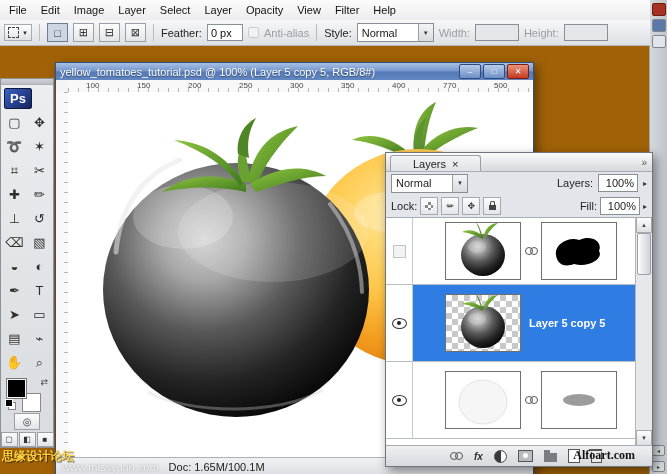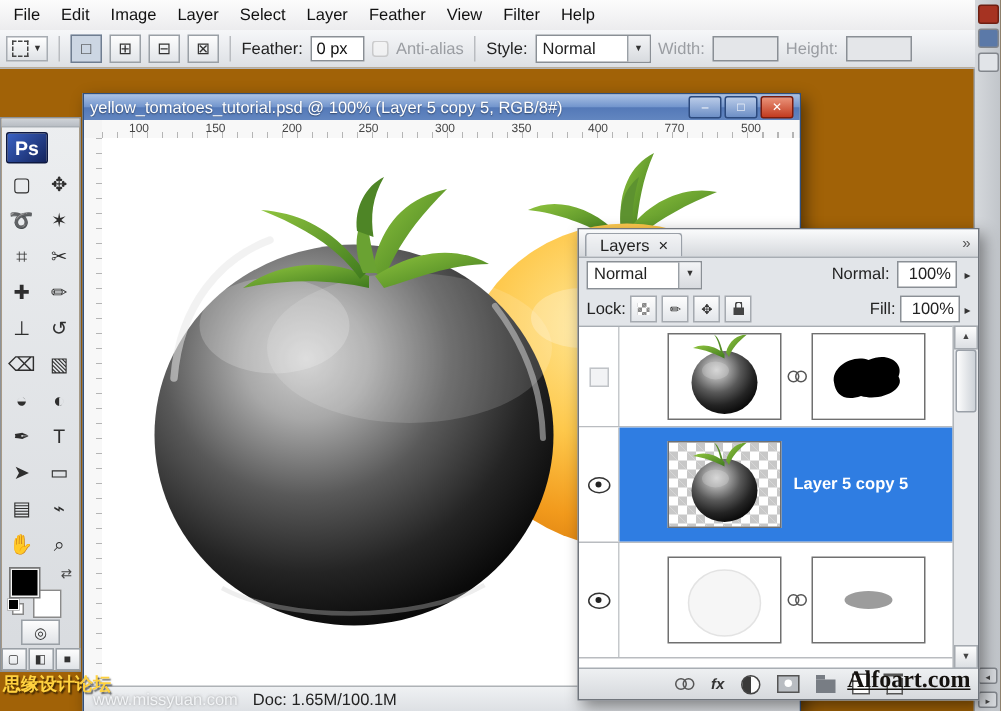--- a/index.html
+++ b/index.html
@@ -103,21 +103,21 @@
   .doc-status{position:absolute;left:0;right:0;bottom:0;height:17px;
               background:linear-gradient(#eff1f3,#dcdfe3);border-top:1px solid #aeb2b6;
               display:flex;align-items:center;padding:0 6px;gap:10px;color:#222;}
   .wm-site{color:#f2f4f6;text-shadow:0 0 2px rgba(110,110,110,.7);}
 
   
   .layers-panel{position:absolute;left:385px;top:152px;width:266px;height:313px;z-index:7;
                 background:#e2e5e9;border:1px solid #70757c;box-shadow:3px 4px 10px rgba(0,0,0,.45);}
   .lp-header{position:absolute;left:0;top:0;right:0;height:18px;border-bottom:1px solid #a8adb3;
              background:linear-gradient(#fafbfc,#d5d8dc);display:flex;align-items:flex-end;}
-  .lp-tab{margin-left:4px;padding:2px 9px 1px;background:linear-gradient(#f2f3f5,#e0e3e7);
+  .lp-tab{margin-left:4px;padding:2px 22px 1px;background:linear-gradient(#f2f3f5,#e0e3e7);
           border:1px solid #9aa0a8;border-bottom:none;border-radius:3px 3px 0 0;
           display:flex;gap:6px;align-items:center;color:#222;}
   .lp-collapse{margin-left:auto;margin-right:5px;margin-bottom:3px;color:#555;font-size:10px;}
   .lp-row1{position:absolute;left:0;top:18px;right:0;height:24px;display:flex;align-items:center;
            padding:0 5px;gap:5px;color:#222;}
   .lp-row2{position:absolute;left:0;top:42px;right:0;height:22px;display:flex;align-items:center;
            padding:0 5px;gap:3px;color:#222;}
   .spin-field{display:flex;align-items:center;height:16px;border:1px solid #8a8f95;background:#fff;
               padding:0 3px;min-width:32px;justify-content:flex-end;}
   .slider-arrow{font-size:8px;color:#333;}
@@ -169,22 +169,22 @@
   .fx-label{font-size:10px;font-style:italic;font-weight:bold;color:#333;}
   .adj-ico{width:11px;height:11px;border-radius:50%;border:1px solid #444;
            background:linear-gradient(90deg,#3a3a3a 50%,#fcfcfc 50%);}
   .mask-ico{width:13px;height:10px;border:1px solid #555;background:#b9bdc2;position:relative;}
   .mask-ico::after{content:"";position:absolute;left:4px;top:2px;width:5px;height:5px;border-radius:50%;background:#fff;}
   .folder-ico{width:13px;height:9px;background:#787d84;position:relative;margin-top:3px;}
   .folder-ico::before{content:"";position:absolute;left:0;top:-3px;width:6px;height:3px;background:#787d84;}
   .newlayer-ico{width:10px;height:12px;border:1px solid #555;background:#fdfdfd;}
   .trash-ico{width:9px;height:10px;border:1px solid #555;border-top:none;position:relative;margin-top:3px;background:#e8eaec;}
   .trash-ico::before{content:"";position:absolute;left:-3px;top:-3px;width:13px;height:2px;background:#555;}
-  .credit{position:absolute;right:5px;bottom:3px;font-family:"Liberation Serif",serif;
-          font-weight:bold;font-size:16px;color:#15120f;text-decoration:underline;}
+  .credit{position:absolute;right:17px;bottom:3px;font-family:"Liberation Serif",serif;
+          font-weight:bold;font-size:12px;color:#15120f;}
 
   .cn-mark{position:absolute;left:2px;top:448px;z-index:8;color:#ffd23f;font-size:12px;font-weight:bold;
            text-shadow:1px 1px 1px rgba(0,0,0,.6);}
 </style>
 </head>
 <body>
 
 <div id="screen">
 
   <svg width="0" height="0" style="position:absolute" aria-hidden="true">
@@ -209,21 +209,21 @@
     </defs>
   </svg>
 
   <div class="menubar">
     <span class="menu-item">File</span>
     <span class="menu-item">Edit</span>
     <span class="menu-item">Image</span>
     <span class="menu-item">Layer</span>
     <span class="menu-item">Select</span>
     <span class="menu-item">Layer</span>
-    <span class="menu-item">Feather</span>
+    <span class="menu-item">Opacity</span>
     <span class="menu-item">View</span>
     <span class="menu-item">Filter</span>
     <span class="menu-item">Help</span>
   </div>
 
   <div class="optionsbar">
     <div class="preset-btn">
       <span class="dash-box"></span>
       <span class="dd-mini">▼</span>
     </div>
@@ -371,21 +371,21 @@
       </div>
       <span class="lp-collapse">»</span>
     </div>
 
     <div class="lp-row1">
       <div class="dropdown">
         <span class="dd-text">Normal</span>
         <span class="dd-arrow">▼</span>
       </div>
       <span class="flex-spacer"></span>
-      <span>Normal:</span>
+      <span>Layers:</span>
       <div class="spin-field">
         <span>100%</span>
       </div>
       <span class="slider-arrow">▸</span>
     </div>
 
     <div class="lp-row2">
       <span>Lock:</span>
       <div class="lock-btn">
         <span class="checker-mini"></span>

